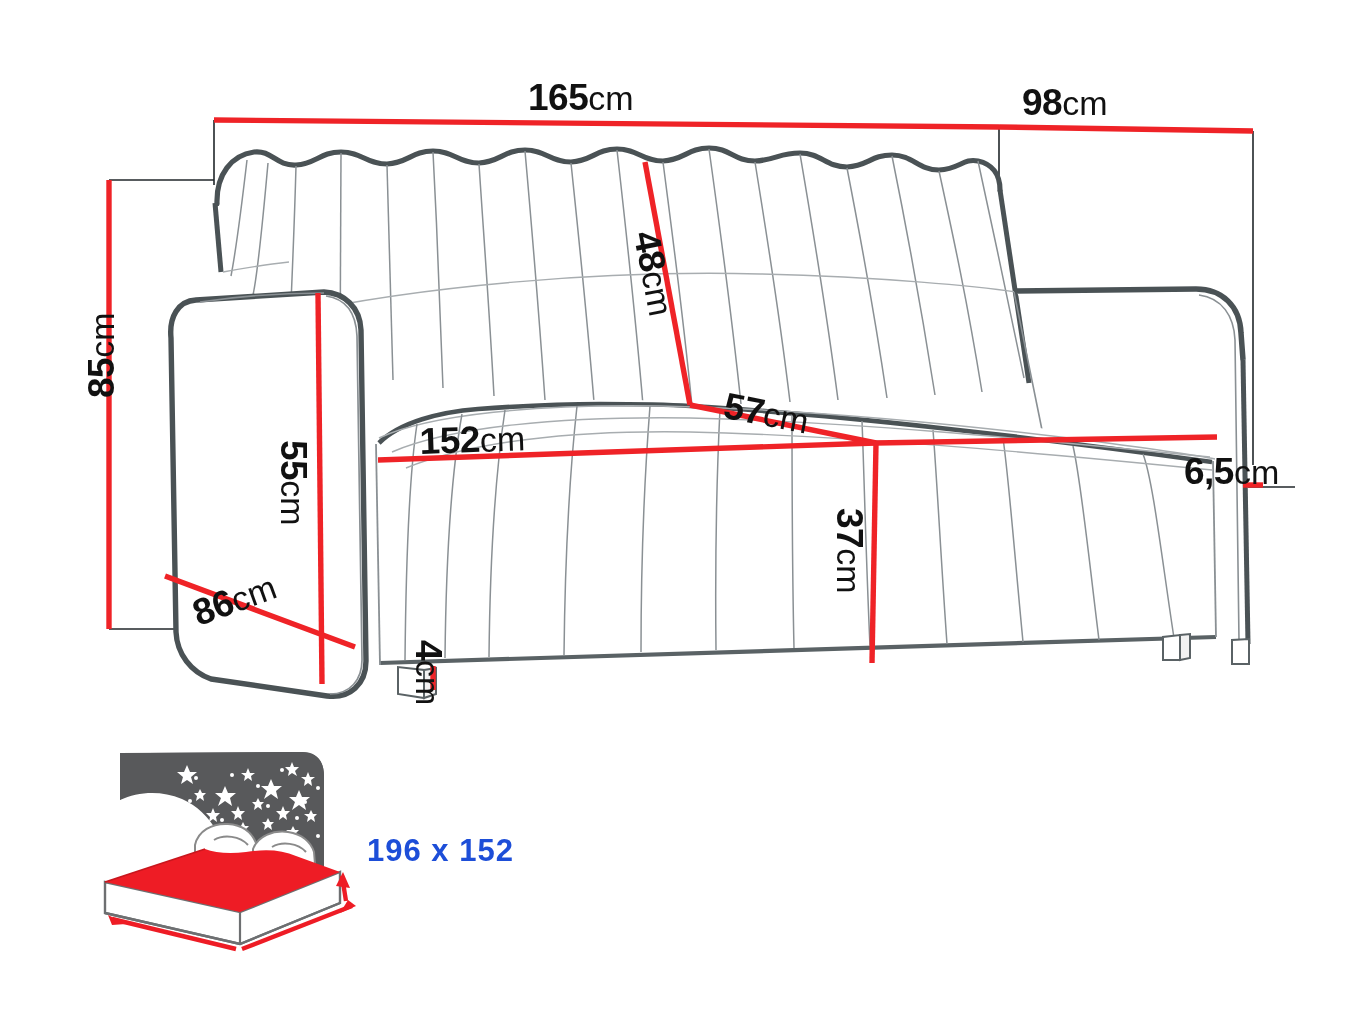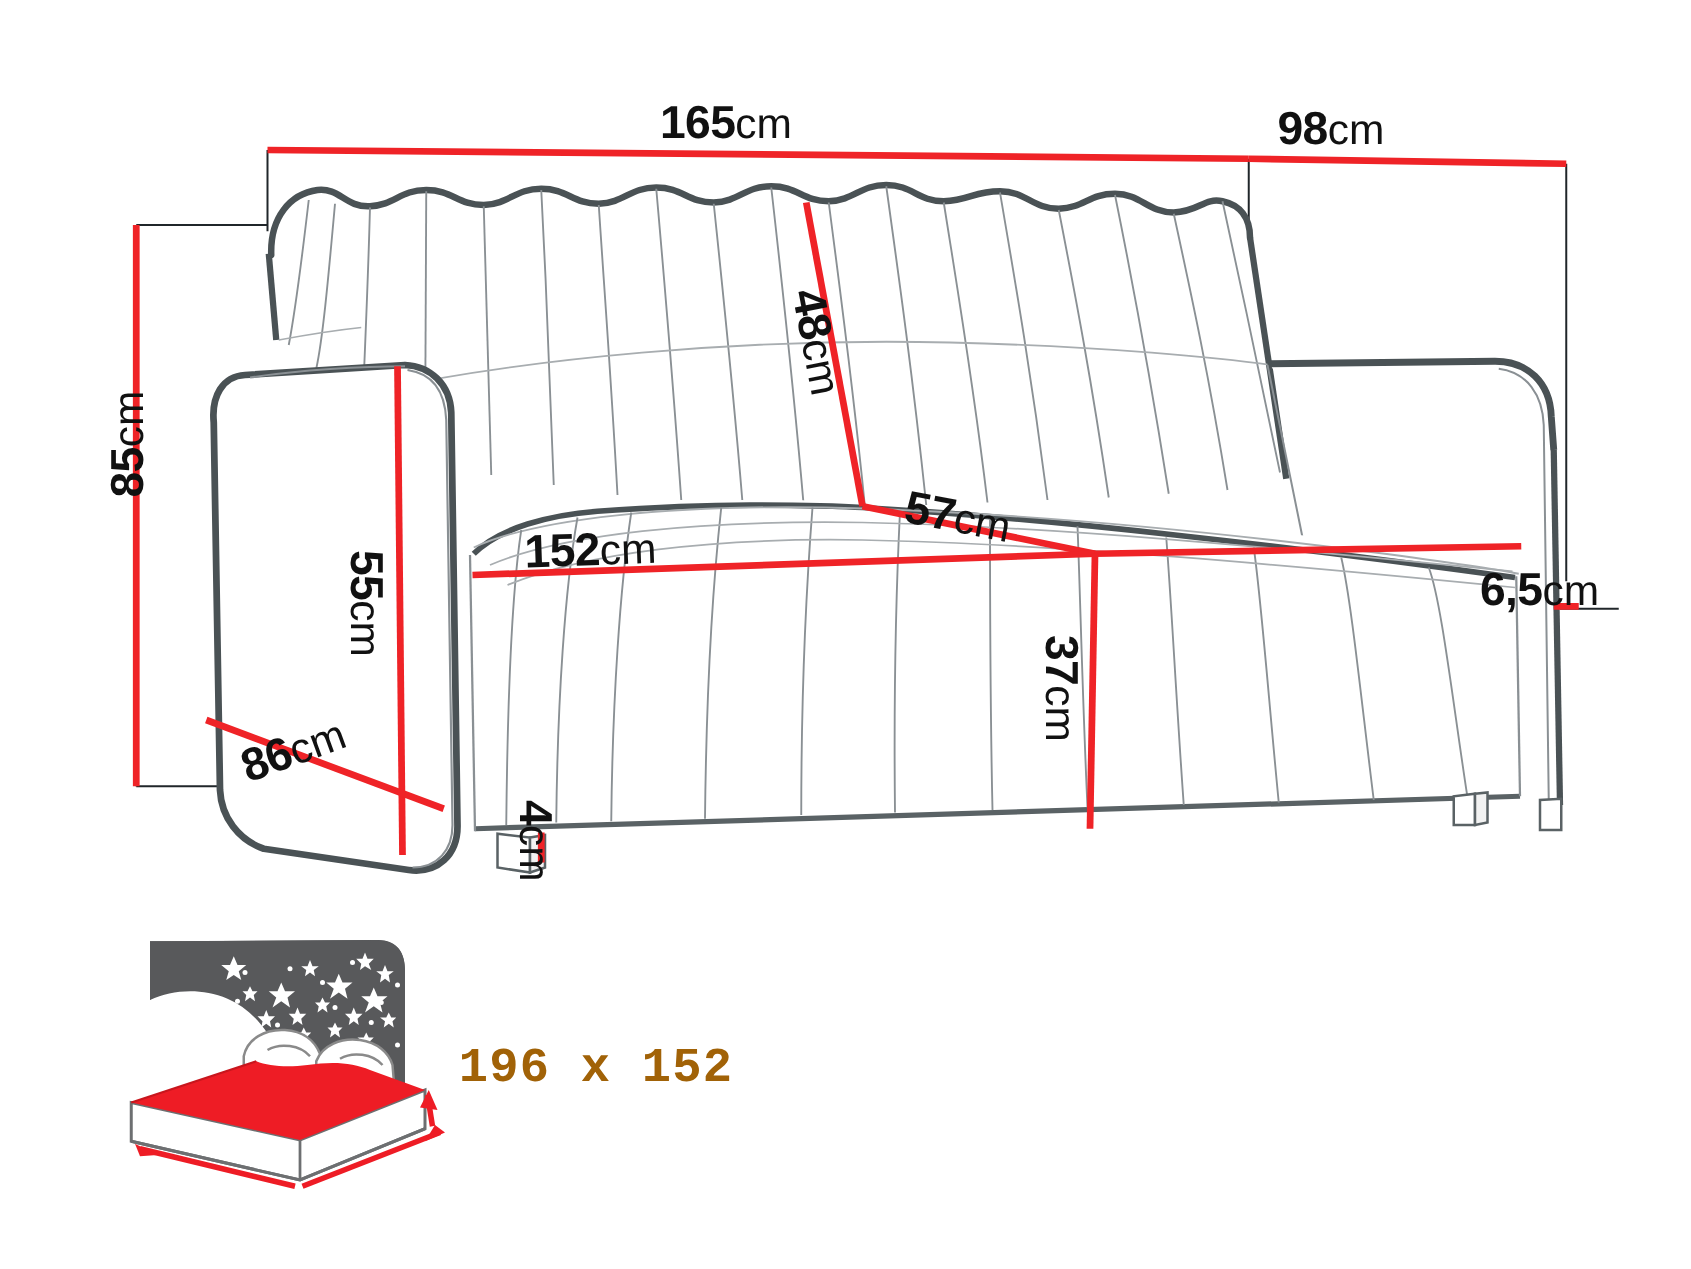--- a/index.html
+++ b/index.html
@@ -3,22 +3,22 @@
 <meta charset="utf-8">
 <style>
   html,body{margin:0;padding:0;background:#ffffff;}
   body{width:1353px;height:1015px;position:relative;overflow:hidden;
        font-family:"Liberation Sans",sans-serif;}
   #stage{position:absolute;left:0;top:0;width:1353px;height:936px;}
   svg{position:absolute;left:0;top:0;width:1353px;height:1015px;}
   .lbl{position:absolute;white-space:nowrap;color:#111111;line-height:1;}
   .num{font-weight:bold;font-size:37px;letter-spacing:-0.5px;}
   .unit{font-weight:normal;font-size:34px;letter-spacing:0px;}
-  .bedlbl{position:absolute;white-space:nowrap;color:#a16207;
-          font-weight:bold;font-size:39px;letter-spacing:1px;font-family:Liberation Mono, monospace;}
+  .bedlbl{position:absolute;white-space:nowrap;color:#1d4ed8;
+          font-weight:bold;font-size:31px;letter-spacing:1px;}
 </style>
 </head>
 <body>
 
 <div id="stage">
 
 <svg viewBox="0 0 1353 1015" xmlns="http://www.w3.org/2000/svg">
   <defs>
     <g id="starfield"></g>
   </defs>

